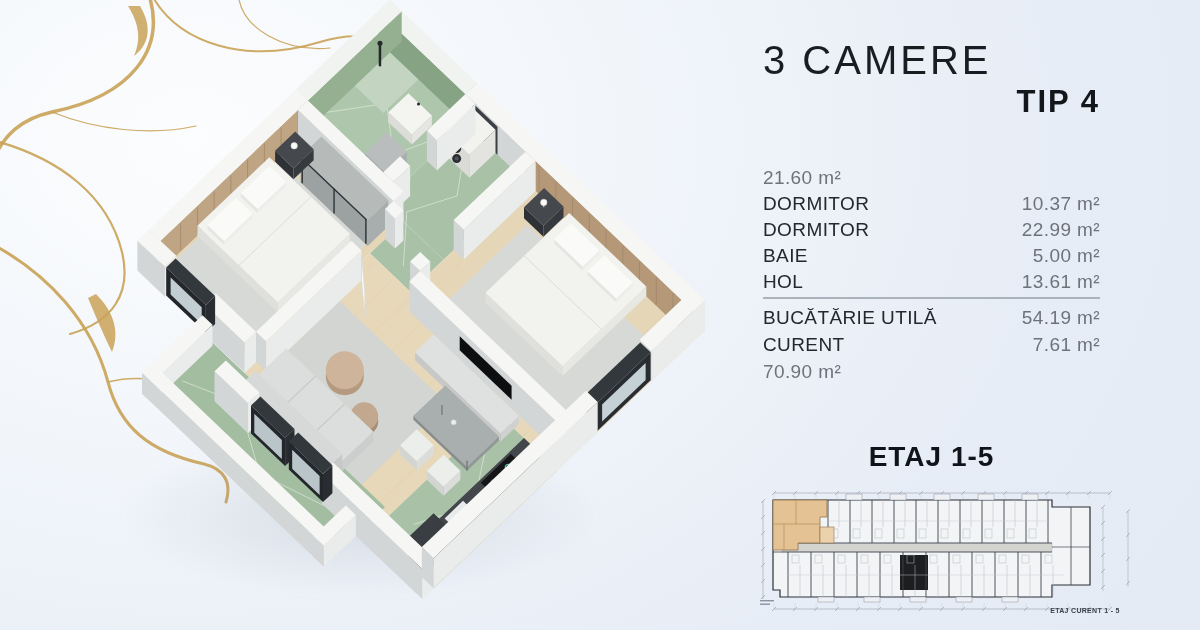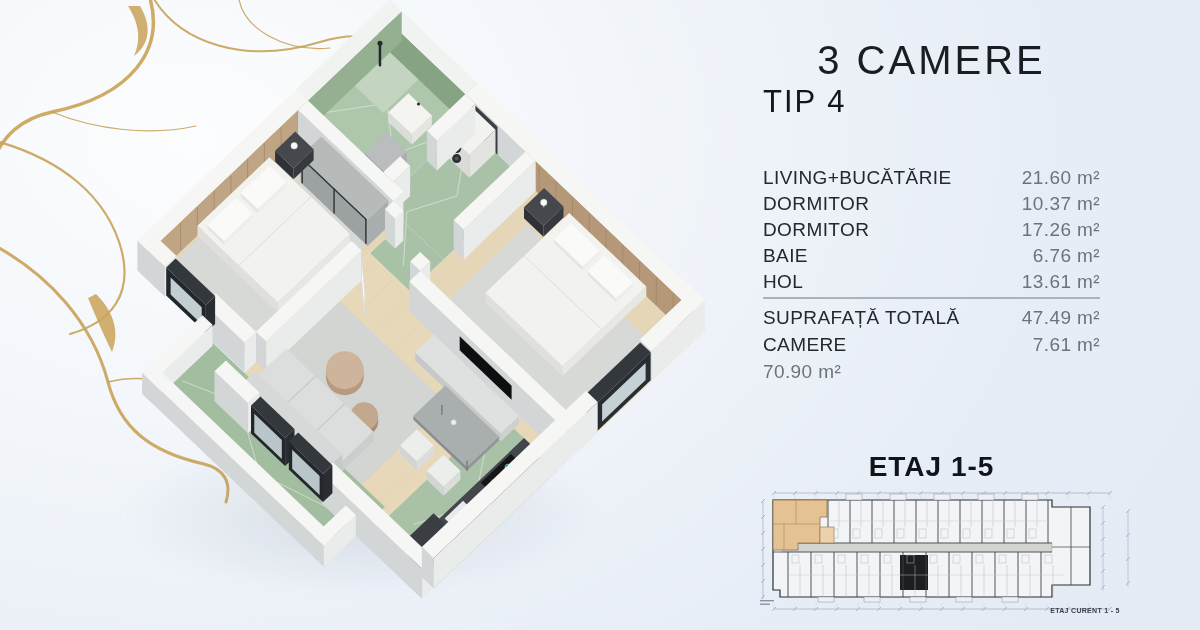--- a/index.html
+++ b/index.html
@@ -13,30 +13,30 @@
     background:radial-gradient(1150px 850px at 16% 22%, #fcfdfe 0%, #f1f5fa 40%, #e7edf6 75%, #e5ebf5 100%);
   }
   .stage{position:relative;width:1200px;height:630px;}
   #veins{position:absolute;left:0;top:0;}
   .vein{fill:none;stroke:var(--gold);stroke-linecap:round;opacity:.9;}
   .vein-blob{fill:var(--gold);opacity:.85;}
   .apartment-shadow{position:absolute;left:110px;top:430px;width:500px;height:170px;border-radius:50%;
     background:radial-gradient(ellipse at center, rgba(125,138,160,.22), rgba(125,138,160,0) 68%);filter:blur(6px);}
   #iso{position:absolute;left:0;top:0;}
   .panel{position:absolute;left:763px;top:0;width:337px;height:630px;}
-  .t1{position:absolute;top:38px;width:100%;text-align:center;font-size:40px;font-weight:300;letter-spacing:3px;color:#191c21;}
-  .t2{position:absolute;top:84px;width:100%;text-align:left;font-size:31px;font-weight:400;letter-spacing:2px;color:#13161a;}
+  .t1{position:absolute;top:38px;width:100%;text-align:left;font-size:40px;font-weight:300;letter-spacing:3px;color:#191c21;}
+  .t2{position:absolute;top:84px;width:100%;text-align:right;font-size:31px;font-weight:700;letter-spacing:2px;color:#13161a;}
   .rooms{position:absolute;top:167px;width:100%;}
   .row{display:flex;justify-content:space-between;align-items:baseline;height:26px;font-size:19px;letter-spacing:.4px;}
   .lbl{font-weight:500;color:#23272e;white-space:nowrap;}
   .val{font-weight:400;color:var(--text-muted);white-space:nowrap;}
   .divider{position:absolute;top:297px;width:100%;border-top:2px solid #aab2bc;}
   .totals{position:absolute;top:307px;width:100%;}
   .totals .row{height:27px;}
-  .etaj{position:absolute;top:441px;width:100%;text-align:center;font-size:28px;font-weight:800;letter-spacing:1px;color:#10141a;margin-top:10px;}
+  .etaj{position:absolute;top:441px;width:100%;text-align:center;font-size:28px;font-weight:800;letter-spacing:1px;color:#10141a;}
   #bplan{position:absolute;left:758px;top:487px;}
 </style>
 </head>
 <body>
 
 <div class="stage">
 
   <svg id="veins" width="480" height="510" viewBox="0 0 480 510">
     <path class="vein" stroke-width="3.5" d="M148,-8 C168,50 130,96 52,112 C20,119 4,136 -6,158"></path>
     <path class="vein" stroke-width="2" d="M150,-8 C178,46 248,64 320,42 C366,28 404,40 428,78 C444,104 452,118 450,132"></path>
@@ -290,50 +290,49 @@
       <polygon points="313.6,536.0 323.7,545.6 323.7,566.6 313.6,557.0" fill="#d3d6d7"></polygon>
       <polygon points="345.8,505.4 355.8,514.9 323.7,545.6 313.6,536.0" fill="#f6f6f4"></polygon>
     </svg>
 
   <div class="panel">
     <div class="t1">3 CAMERE</div>
     <div class="t2">TIP 4</div>
 
     <div class="rooms">
       <div class="row">
-          <span class="lbl">LIVING+BUCĂTĂRIE</span>
           <span class="val">21.60 m²</span>
         </div>
       <div class="row">
           <span class="lbl">DORMITOR</span>
           <span class="val">10.37 m²</span>
         </div>
       <div class="row">
           <span class="lbl">DORMITOR</span>
-          <span class="val">17.26 m²</span>
+          <span class="val">22.99 m²</span>
         </div>
       <div class="row">
           <span class="lbl">BAIE</span>
-          <span class="val">6.76 m²</span>
+          <span class="val">5.00 m²</span>
         </div>
       <div class="row">
           <span class="lbl">HOL</span>
           <span class="val">13.61 m²</span>
         </div>
     </div>
 
     <div class="divider"></div>
 
     <div class="totals">
       <div class="row">
-          <span class="lbl">SUPRAFAȚĂ TOTALĂ</span>
-          <span class="val">47.49 m²</span>
-        </div>
-      <div class="row">
-          <span class="lbl">CAMERE</span>
+          <span class="lbl">BUCĂTĂRIE UTILĂ</span>
+          <span class="val">54.19 m²</span>
+        </div>
+      <div class="row">
+          <span class="lbl">CURENT</span>
           <span class="val">7.61 m²</span>
         </div>
       <div class="row">
           <span class="val">70.90 m²</span>
         </div>
     </div>
 
     <div class="etaj">ETAJ 1-5</div>
   </div>
 

